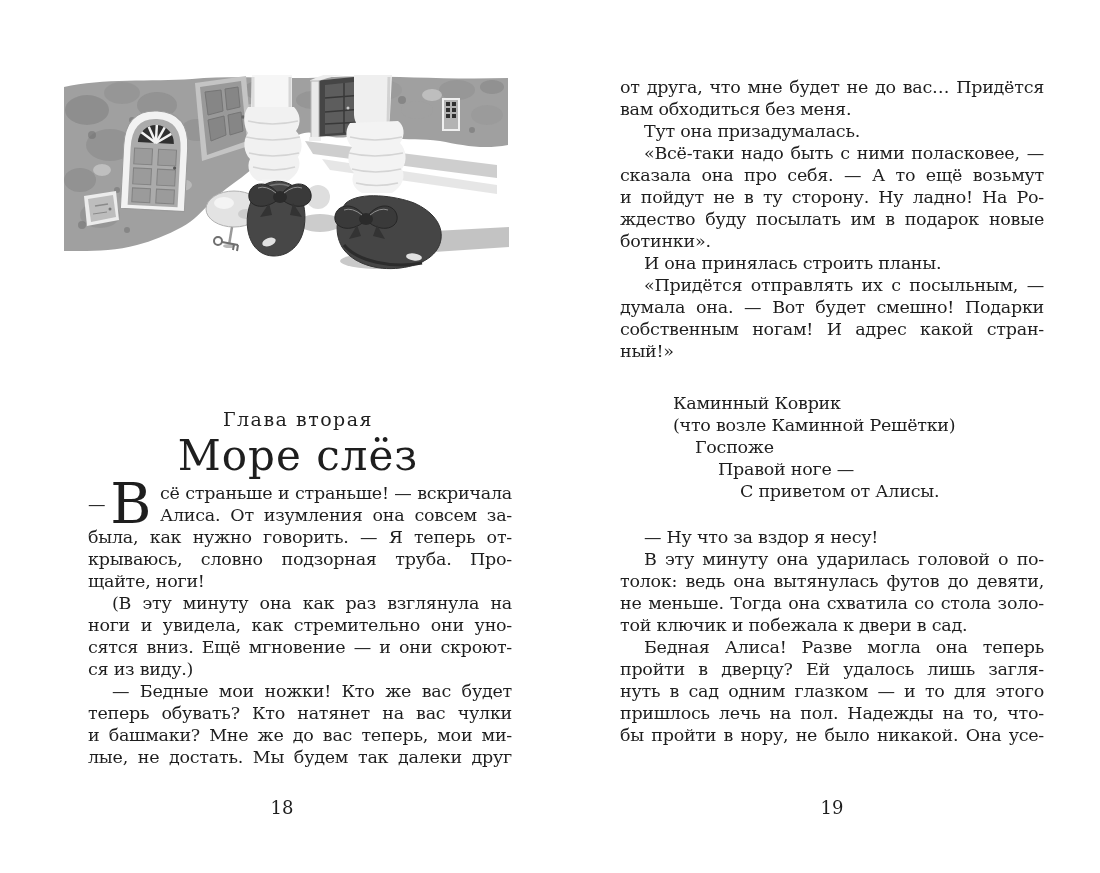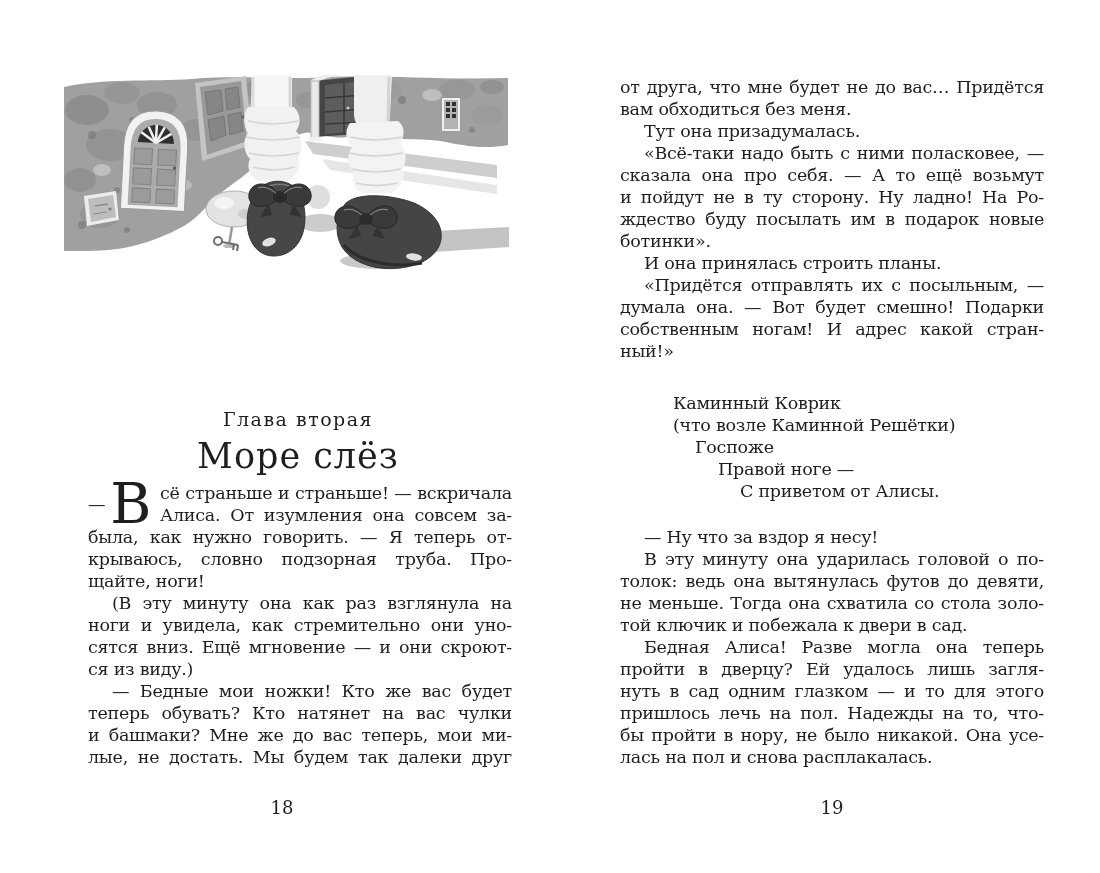--- a/index.html
+++ b/index.html
@@ -4,21 +4,21 @@
 <style>
   html,body{margin:0;padding:0;background:#ffffff;}
   body{width:1100px;height:873px;position:relative;overflow:hidden;
        font-family:"DejaVu Serif",serif;color:#1e1e1e;}
   .spread{position:absolute;inset:0;}
 
   .illustration{position:absolute;left:62px;top:75px;width:448px;height:200px;}
 
   .chapter-head{position:absolute;left:88px;top:381px;width:420px;text-align:center;margin-top:27px;}
   .chapter-label{font-size:19px;letter-spacing:1.5px;line-height:22px;}
-  .chapter-title{margin-top:4px;font-size:35px;line-height:44px;letter-spacing:1px;}
+  .chapter-title{margin-top:4px;font-size:42px;line-height:44px;letter-spacing:1px;}
 
   .body-col{position:absolute;width:424px;font-size:17.5px;letter-spacing:-0.25px;}
   .left-col{left:88px;top:482px;}
   .right-col{left:620px;top:76px;}
 
   .line{height:22px;line-height:22px;text-align:justify;text-align-last:left;}
   .line.j{text-align-last:justify;}
   .line.ind{text-indent:24px;}
 
   .addr{margin:30px 0 24px 0;}
@@ -304,19 +304,18 @@
         <div class="line ind">— Ну что за вздор я несу!</div>
         <div class="line j ind">В эту минуту она ударилась головой о по-</div>
         <div class="line j">толок: ведь она вытянулась футов до девяти,</div>
         <div class="line j">не меньше. Тогда она схватила со стола золо-</div>
         <div class="line">той ключик и побежала к двери в сад.</div>
         <div class="line j ind">Бедная Алиса! Разве могла она теперь</div>
         <div class="line j">пройти в дверцу? Ей удалось лишь загля-</div>
         <div class="line j">нуть в сад одним глазком — и то для этого</div>
         <div class="line j">пришлось лечь на пол. Надежды на то, что-</div>
         <div class="line j">бы пройти в нору, не было никакой. Она усе-</div>
-        <div class="line">лась на пол и снова расплакалась.</div>
       </div>
   </div>
 
   <div class="folio folio-left">18</div>
   <div class="folio folio-right">19</div>
 </div>
 
 </body></html>

